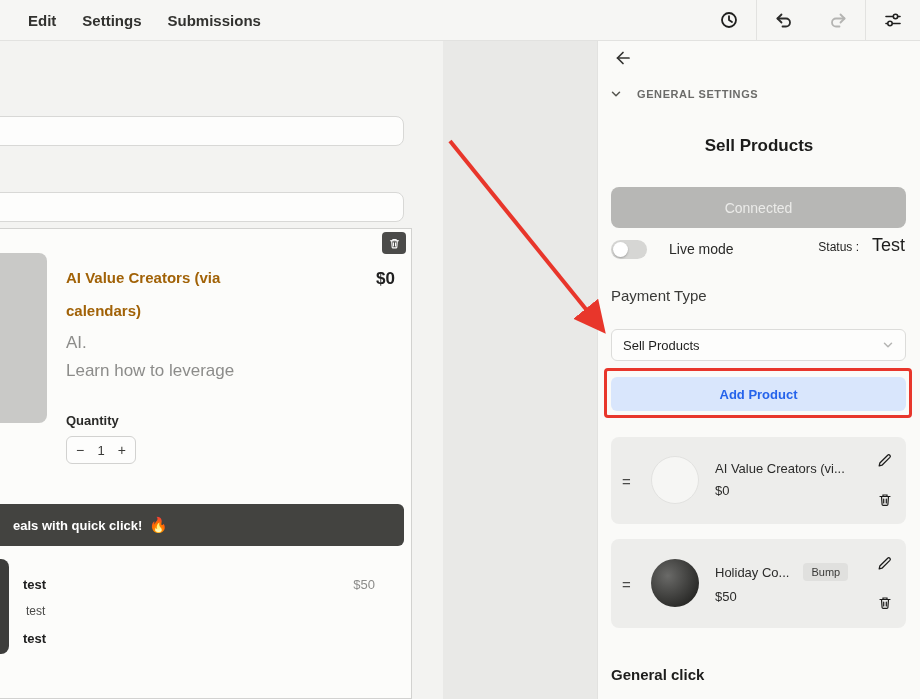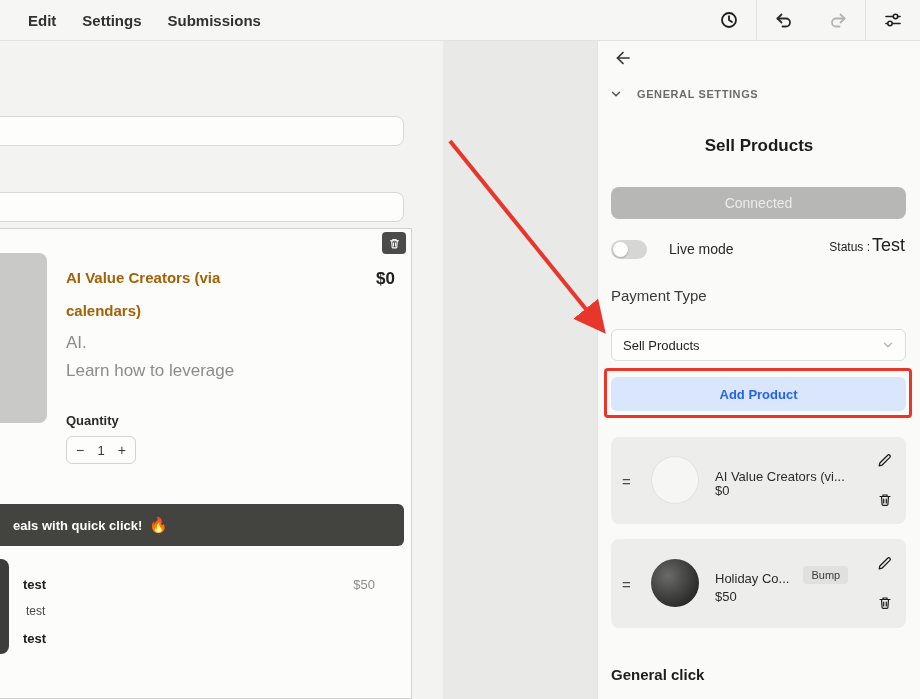--- a/index.html
+++ b/index.html
@@ -40,43 +40,43 @@
   .li-reg{font-weight:400;color:#4a4a48;font-size:12px;}
   .li-price{position:absolute;right:36px;font-size:13px;color:#8c8c8a;}
 
   
   .panel{position:absolute;left:597px;top:41px;width:323px;height:658px;background:#fafaf8;
          border-left:1px solid #e2e2e0;box-sizing:border-box;}
   .backbtn{position:absolute;left:13px;top:5px;background:none;border:none;padding:2px;cursor:pointer;}
   .section-head{position:absolute;left:12px;top:47px;display:flex;align-items:center;gap:15px;cursor:pointer;}
   .section-label{font-size:11px;font-weight:700;letter-spacing:.6px;color:#6b6b69;}
   .panel-title{position:absolute;left:0;top:95px;width:100%;text-align:center;font-size:17px;font-weight:700;color:#1c1c1b;}
-  .connected{position:absolute;left:13px;top:146px;width:295px;height:32px;background:#b7b7b5;border:none;
+  .connected{position:absolute;left:13px;top:146px;width:295px;height:41px;background:#b7b7b5;border:none;
              border-radius:8px;color:#ebebe9;font-size:14px;font-weight:500;cursor:default;}
   .toggle{position:absolute;left:13px;top:199px;width:36px;height:19px;background:#d6d6d4;border-radius:10px;cursor:pointer;}
   .knob{position:absolute;left:2px;top:2px;width:15px;height:15px;background:#fff;border-radius:50%;box-shadow:0 1px 2px rgba(0,0,0,.25);}
   .livemode{position:absolute;left:71px;top:199px;line-height:19px;font-size:14px;color:#2a2a29;}
-  .status{position:absolute;right:15px;top:194px;display:flex;align-items:baseline;gap:2px;}
+  .status{position:absolute;right:15px;top:194px;display:flex;align-items:baseline;gap:13px;}
   .status-label{font-size:12px;color:#1e1e1d;}
   .status-value{font-size:18px;color:#1e1e1d;}
   .pay-label{position:absolute;left:13px;top:246px;font-size:15px;color:#3a3a38;}
   .select{position:absolute;left:13px;top:288px;width:295px;height:32px;background:#fdfdfc;border:1px solid #dcdcda;
           border-radius:6px;box-sizing:border-box;display:flex;align-items:center;justify-content:space-between;
           padding:0 11px;font-size:13px;color:#1f1f1e;cursor:pointer;}
   .annot-rect{position:absolute;left:6px;top:327px;width:308px;height:50px;border:3px solid #e8362b;border-radius:4px;
               box-sizing:border-box;pointer-events:none;z-index:40;}
   .add-btn{position:absolute;left:13px;top:336px;width:295px;height:34px;background:#d9e6fc;border:none;border-radius:6px;
            color:#2563eb;font-size:13px;font-weight:700;cursor:pointer;}
   .prod-card{position:absolute;left:13px;width:295px;background:#ededeb;border-radius:8px;}
   .prod-card .drag{position:absolute;left:11px;top:50%;transform:translateY(-50%);font-size:15px;color:#4a4a48;cursor:grab;}
   .avatar{position:absolute;left:40px;width:48px;height:48px;border-radius:50%;}
   .avatar-light{background:#f6f6f4;border:1px solid #e2e2e0;box-sizing:border-box;}
   .avatar-dark{background:radial-gradient(circle at 35% 35%, #6a6a68, #141412);}
   .prod-name-row{position:absolute;left:104px;display:flex;align-items:center;gap:14px;}
-  .prod-name{font-size:13px;color:#2b2b2a;margin-top:8px;}
+  .prod-name{font-size:13px;color:#2b2b2a;}
   .bump-badge{font-size:11px;color:#3a3a38;background:#e0e0de;border-radius:4px;padding:3px 8px;}
   .prod-price{position:absolute;left:104px;font-size:13px;color:#2b2b2a;}
   .mini-btn{position:absolute;right:11px;background:none;border:none;padding:2px;cursor:pointer;}
   .gen-fields{position:absolute;left:13px;top:625px;font-size:15px;font-weight:700;color:#1d1d1c;}
 
   
   .arrow-overlay{position:absolute;left:0;top:0;z-index:50;pointer-events:none;}
 </style>
 </head>
 <body>

